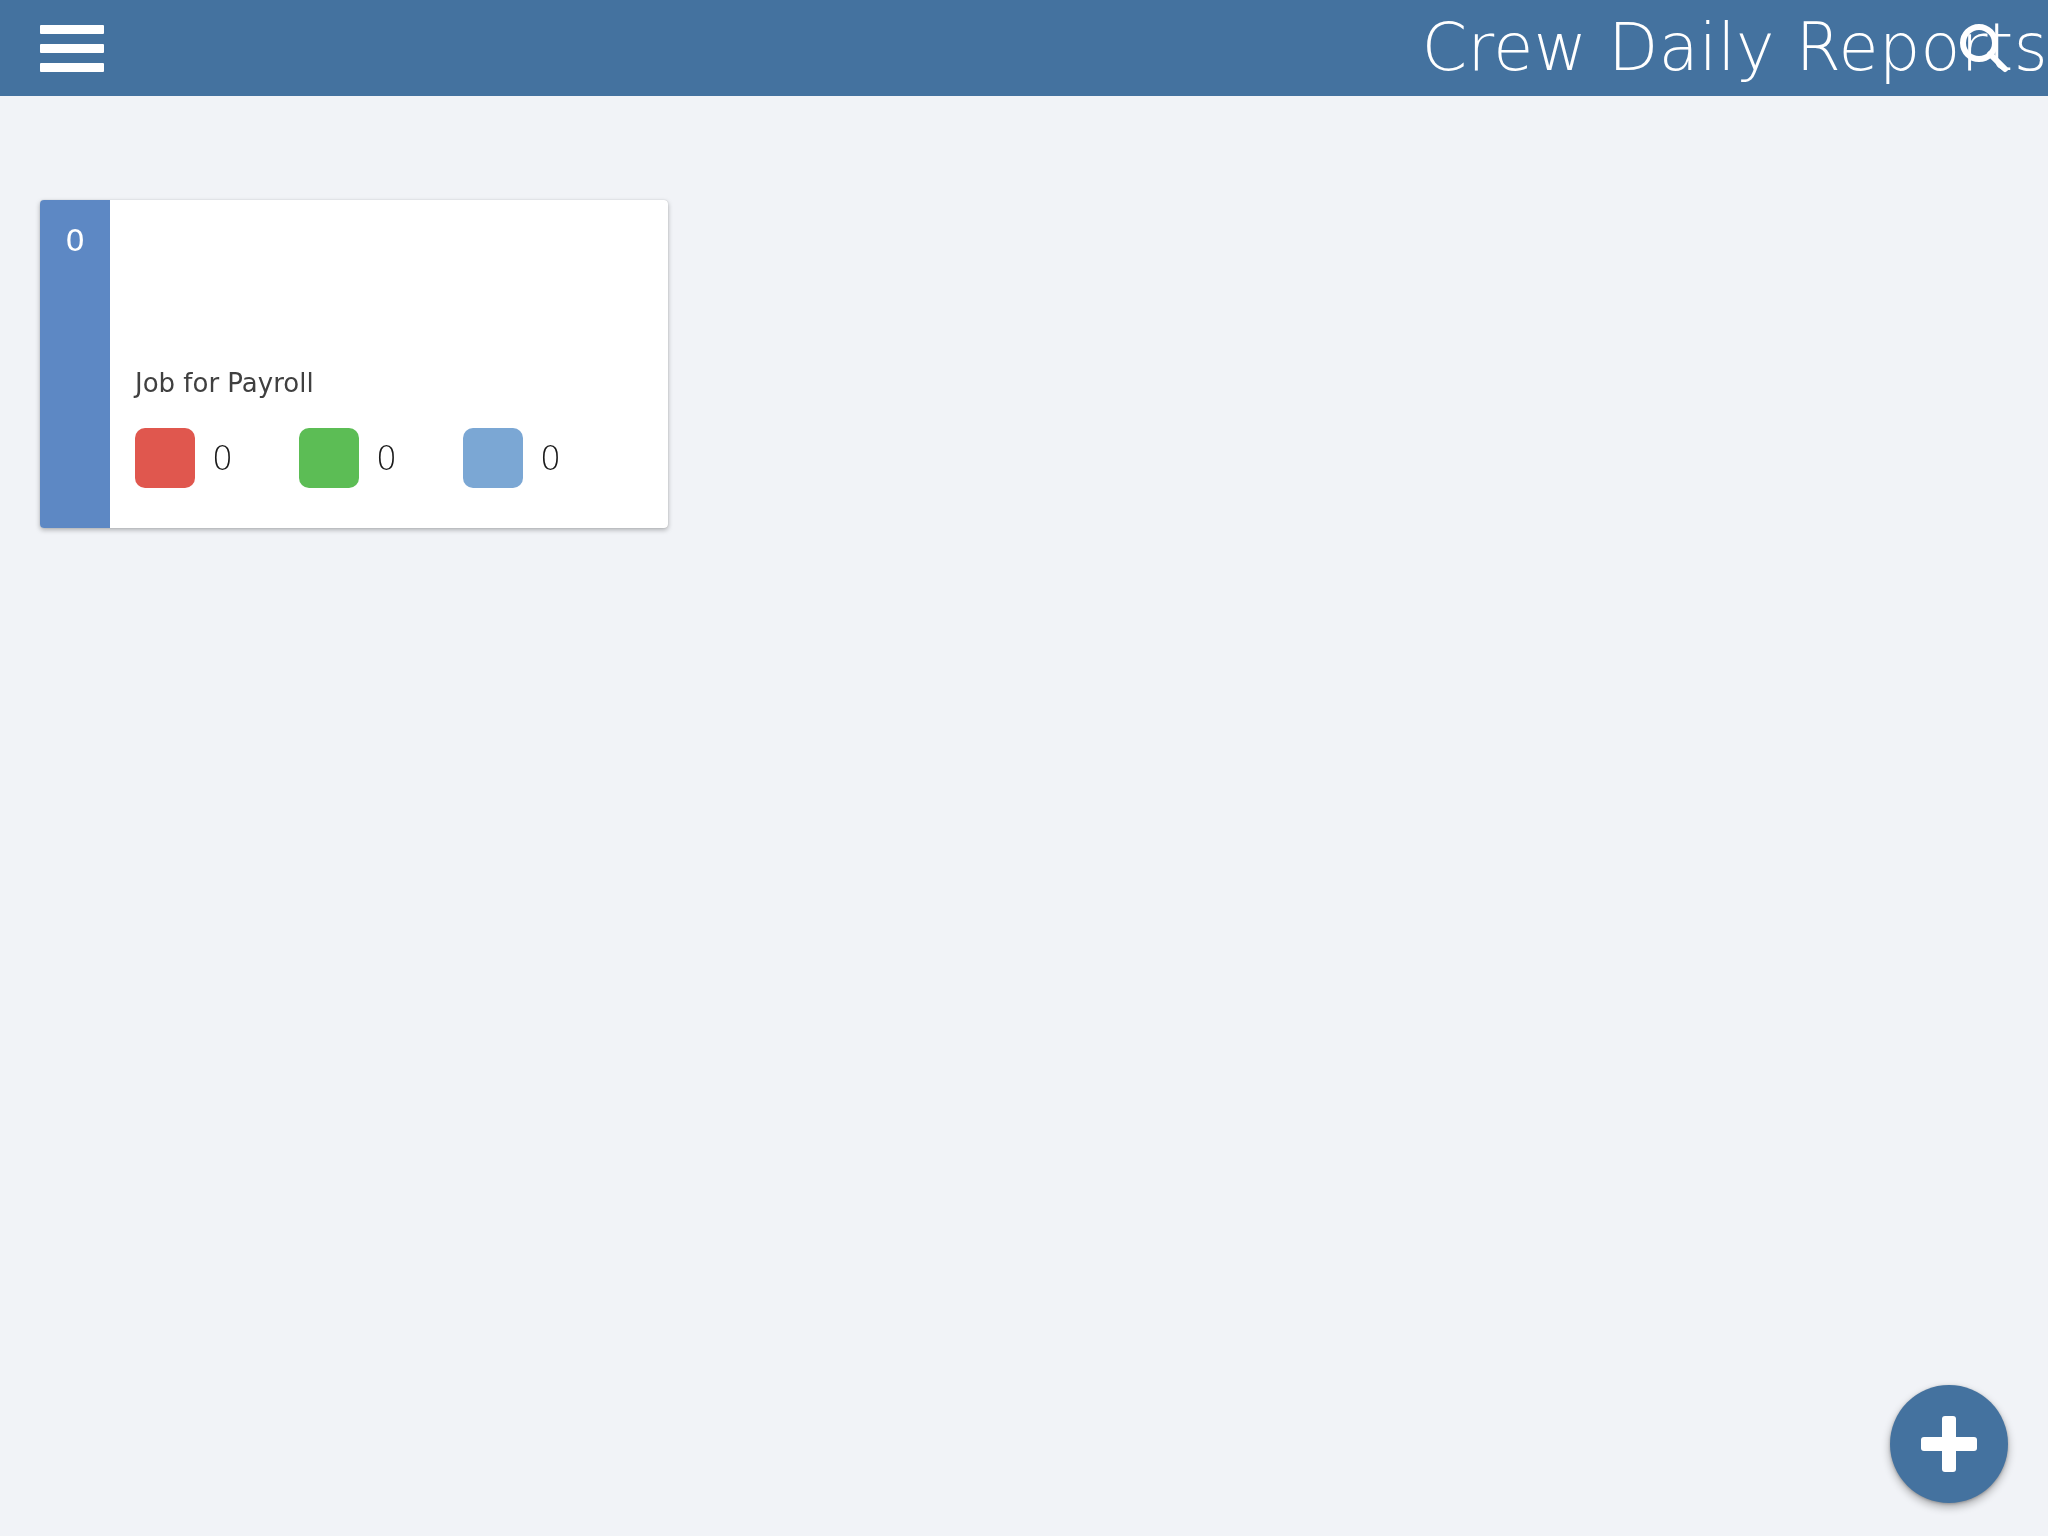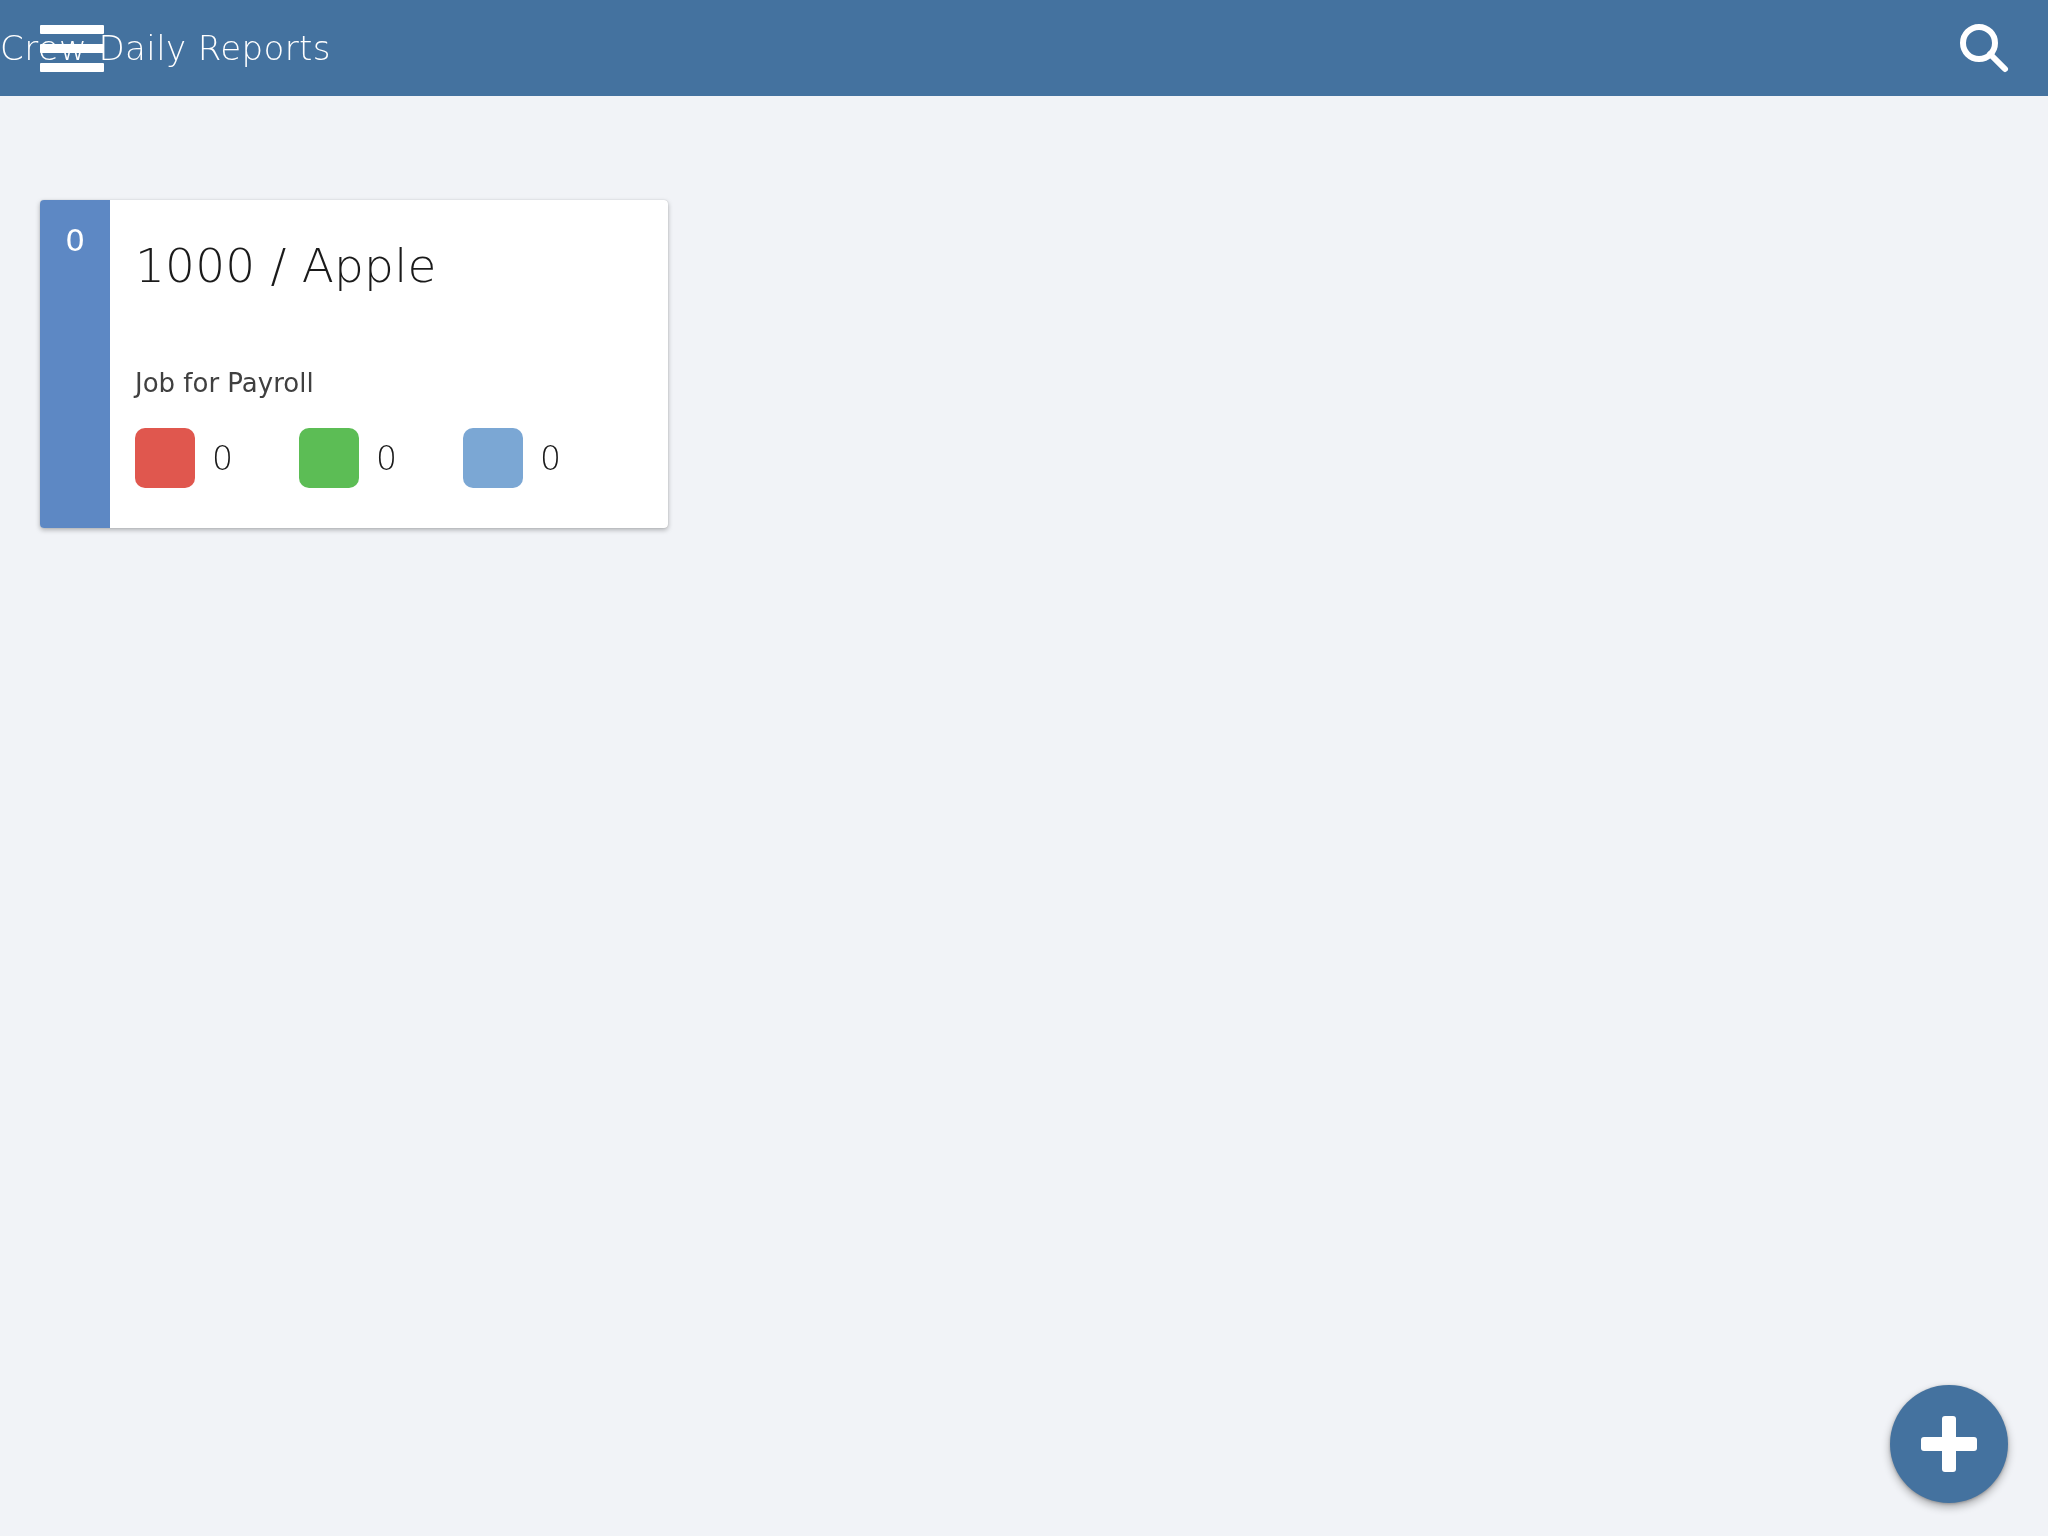--- a/index.html
+++ b/index.html
@@ -45,23 +45,23 @@
   .menu-bar.b2 { top: 30px; }
   .menu-bar.b3 { top: 49px; }
 
   .appbar-title {
     position: absolute;
     left: 0;
     top: 0;
     width: 2048px;
     height: 116px;
     line-height: 96px;
-    text-align: left;
+    text-align: right;
     color: #ffffff;
-    font-size: 34px;
+    font-size: 65px;
     font-weight: 300;
     letter-spacing: 0.4px;
     white-space: nowrap;
   }
 
   .search-button {
     position: absolute;
     right: 28px;
     top: 14px;
     width: 72px;
@@ -221,21 +221,20 @@
 <div class="card-list">
 
   <div class="report-card">
 
     <div class="card-strip" style="background: rgb(93, 136, 196);">
       <div class="card-strip-count">0</div>
     </div>
 
     <div class="card-body">
 
-      <div class="card-title">1000 / Apple</div>
 
       <div class="card-subtitle">Job for Payroll</div>
 
       <div class="chip-row">
 
         <div class="chip-group">
           <span class="chip-swatch" id="swatch0" style="background: rgb(224, 87, 78);"></span>
           <span class="chip-value">0</span>
         </div>
 

